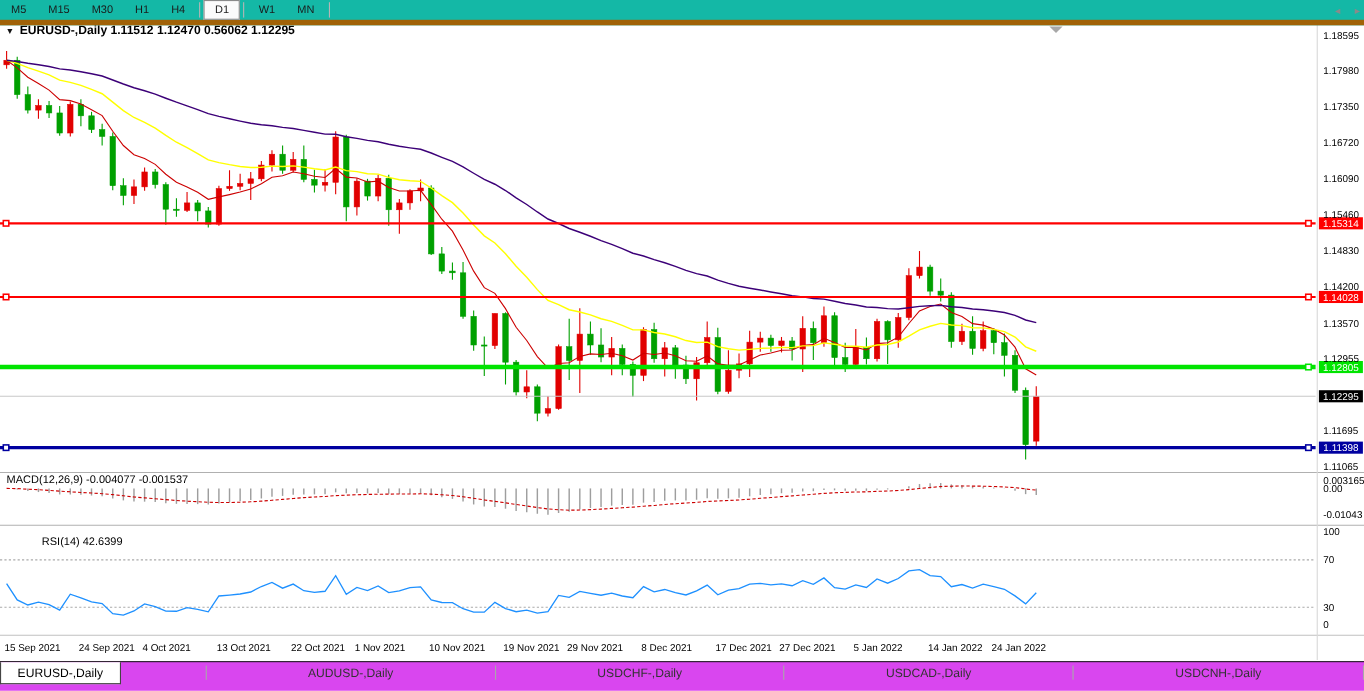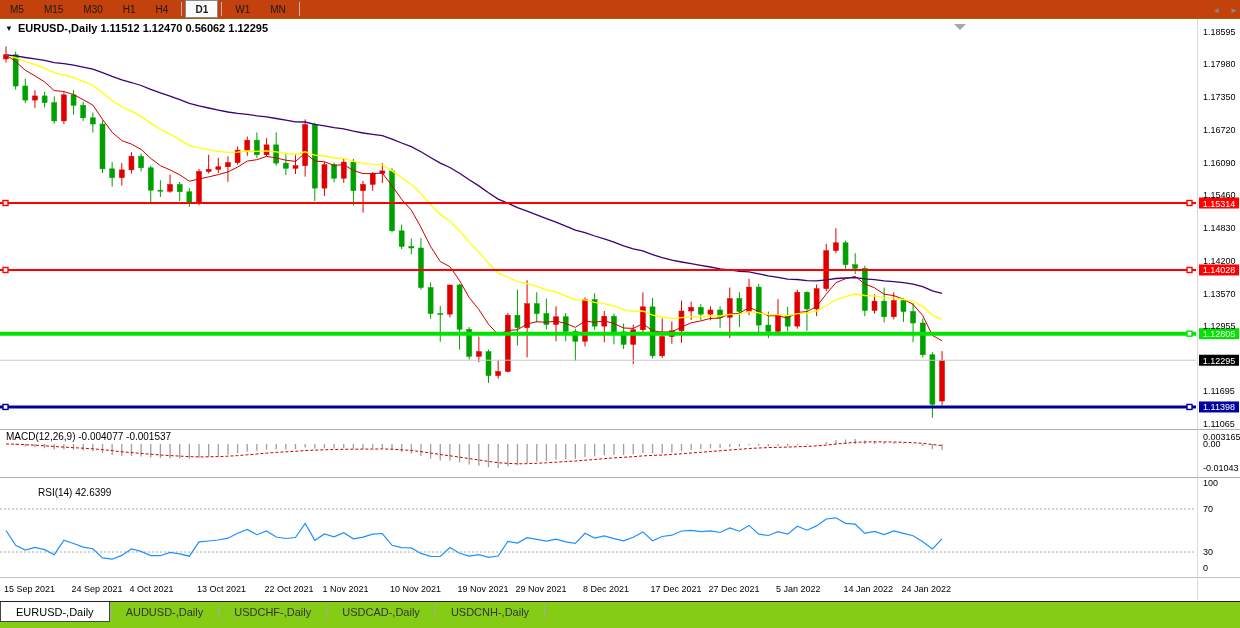--- a/index.html
+++ b/index.html
@@ -1,35 +1,35 @@
 <!DOCTYPE html>
 <html><head>
 <meta charset="utf-8">
 <style>
   html,body{margin:0;padding:0;background:#fff;}
   body{width:1240px;height:628px;position:relative;overflow:hidden;
        font-family:"Liberation Sans",sans-serif;-webkit-font-smoothing:none;}
   #chart-svg{position:absolute;left:0;top:0;z-index:1;}
   
-  .toolbar{position:absolute;left:0;top:0;width:1240px;height:18px;background:#c2410c;
-           border-bottom:1px solid #a16207;display:flex;align-items:stretch;z-index:5;}
+  .toolbar{position:absolute;left:0;top:0;width:1240px;height:18px;background:#14b8a6;
+           border-bottom:5px solid #a16207;display:flex;align-items:stretch;z-index:5;}
   .tf-btn{font-size:10px;color:#1a1a1a;padding:0 9px;display:flex;align-items:center;
           border:1px solid transparent;cursor:default;}
-  .tf-btn.active{background:#fbfbfb;border:1px solid #8a8a8a;font-weight:bold;}
+  .tf-btn.active{background:#fbfbfb;border:1px solid #8a8a8a;}
   .tf-sep{width:1px;background:#b5b5b5;margin:2px 3px;}
   
   .chart-title{position:absolute;left:5px;top:22px;z-index:4;display:flex;align-items:center;
                gap:5px;font-size:11px;font-weight:700;color:#000;}
   .dd-arrow{font-size:8px;color:#111;}
   .ind-label{position:absolute;z-index:4;font-size:10px;color:#000;}
   #macd-label{left:6px;top:431px;}
   #rsi-label{left:6px;top:487px;margin-left:32px;}
   
-  .tabbar{position:absolute;left:0;top:601px;width:1240px;height:27px;background:#84cc16;
-          border-top:1px solid #222;display:flex;align-items:flex-start;z-index:5;}
+  .tabbar{position:absolute;left:0;top:601px;width:1240px;height:27px;background:#d946ef;
+          border-top:1px solid #222;display:flex;align-items:flex-start;z-index:5;justify-content:space-between;}
   .tab{height:19px;display:flex;align-items:center;padding:0 15px;font-size:11px;color:#333;
        cursor:default;}
   .tab.active{background:#fff;border:1px solid #444;border-top:none;color:#000;}
   .tab-sep{width:1px;height:13px;background:#a9a9a9;margin-top:3px;}
   .tab-scroll{position:absolute;right:2px;top:6px;display:flex;gap:10px;z-index:6;}
   .tab-scroll span{font-size:8px;color:#8a8a8a;cursor:default;}
 </style>
 </head>
 <body>
 

